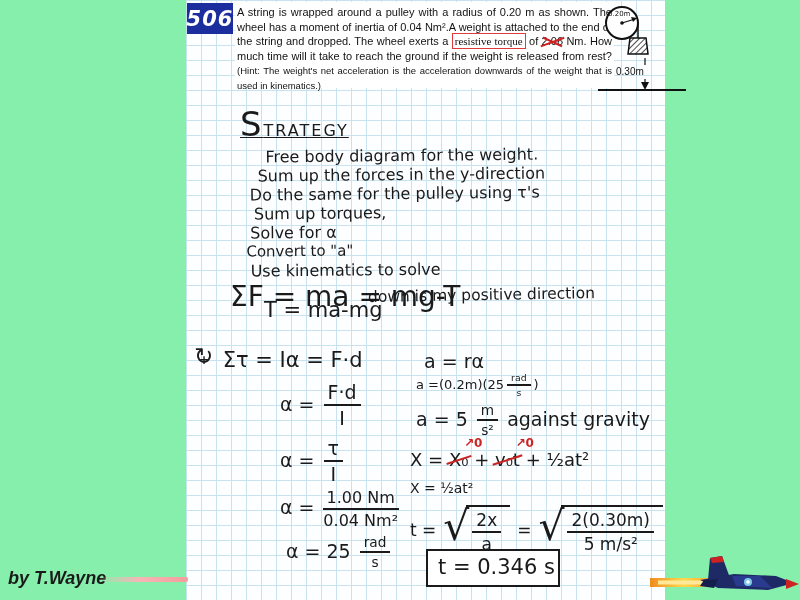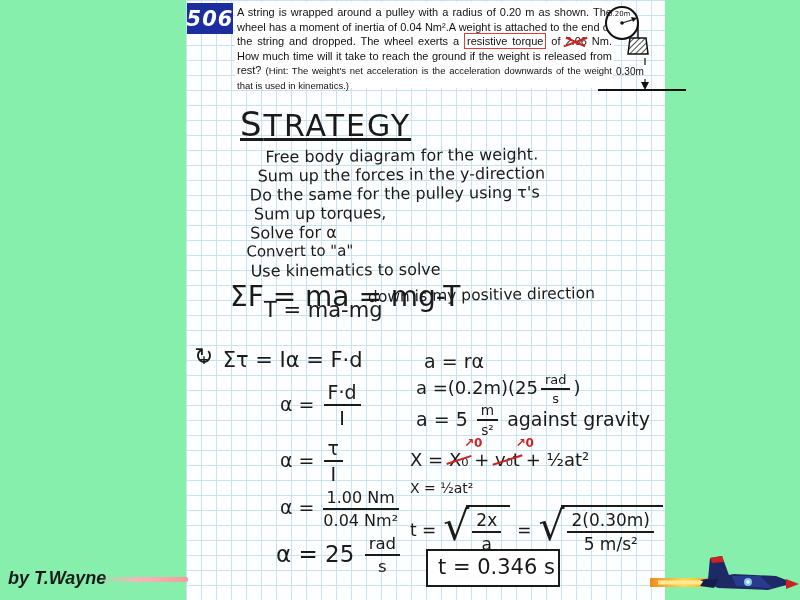--- a/index.html
+++ b/index.html
@@ -21,31 +21,31 @@
     font-style:italic; font-weight:bold; font-size:21px; letter-spacing:1px;
     font-family:"DejaVu Sans", sans-serif;
   }
 
   .problem-text {
     position:absolute; left:235px; top:2px; width:379px; height:86px;
     background:#fff; padding:3px 2px 0 2px;
     font-size:11px; line-height:1.32; color:#121212; text-align:justify;
   }
   .problem-text .hint { font-size:9.5px; }
-  .red-box { border:1.5px solid #e03a3a; padding:1px 2px; }
+  .red-box { border:1.5px solid #e03a3a; padding:1px 2px;font-family:Liberation Serif, serif; }
   .struck-red { position:relative; display:inline-block; }
   .struck-red::after { content:""; position:absolute; left:-2px; right:-2px; top:45%;
     border-top:2px solid #cc2222; transform:rotate(-20deg); }
   .struck-red::before { content:""; position:absolute; left:0; right:0; top:45%;
     border-top:2px solid #cc2222; transform:rotate(25deg); }
 
   .diagram { position:absolute; left:596px; top:2px; }
 
   .hand { position:absolute; font-family:"DejaVu Sans", sans-serif; color:#1a1a1a; white-space:nowrap; }
-  .strategy-title { font-size:30px; letter-spacing:2px; text-decoration:underline; }
+  .strategy-title { font-size:16px; letter-spacing:2px; text-decoration:underline; }
   .strategy-title::first-letter { font-size:34px; }
   .strategy-list { font-size:16px; line-height:19px; transform:rotate(-0.6deg); }
   .strategy-list div:nth-child(1){ margin-left:16px; }
   .strategy-list div:nth-child(2){ margin-left:8px; }
   .strategy-list div:nth-child(4){ margin-left:4px; }
   .strategy-list div:nth-child(6){ font-size:15px; margin-left:-4px; }
 
   .frac { display:inline-block; vertical-align:middle; text-align:center; margin:0 3px; }
   .frac .num { display:block; border-bottom:2px solid #1a1a1a; padding:0 4px 1px 4px; }
   .frac .den { display:block; padding-top:1px; }
@@ -142,28 +142,28 @@
   <div class="hand" style="left:280px; top:437px; font-size:19px;">
     <span>α =</span>
     <span class="frac"><span class="num">τ</span><span class="den">I</span></span>
   </div>
 
   <div class="hand" style="left:280px; top:488px; font-size:16px;">
     <span style="font-size:19px;">α =</span>
     <span class="frac"><span class="num">1.00 Nm</span><span class="den">0.04 Nm²</span></span>
   </div>
 
-  <div class="hand" style="left:276px; top:534px; font-size:23px;">
+  <div class="hand" style="left:286px; top:534px; font-size:19px;">
     <span>α = 25</span>
     <span class="frac small"><span class="num">rad</span><span class="den">s</span></span>
   </div>
 
   <div class="hand" style="left:424px; top:350px; font-size:19px;">a = rα</div>
 
-  <div class="hand" style="left:416px; top:372px; font-size:18px;">
+  <div class="hand" style="left:416px; top:372px; font-size:13px;">
     <span>a =(0.2m)(25</span><span class="frac small"><span class="num">rad</span><span class="den">s</span></span><span>)</span>
   </div>
 
   <div class="hand" style="left:416px; top:402px; font-size:19px;">
     <span>a = 5</span>
     <span class="frac small"><span class="num">m</span><span class="den">s²</span></span>
     <span>against gravity</span>
   </div>
 
   <div class="hand" style="left:410px; top:449px; font-size:18px;">

